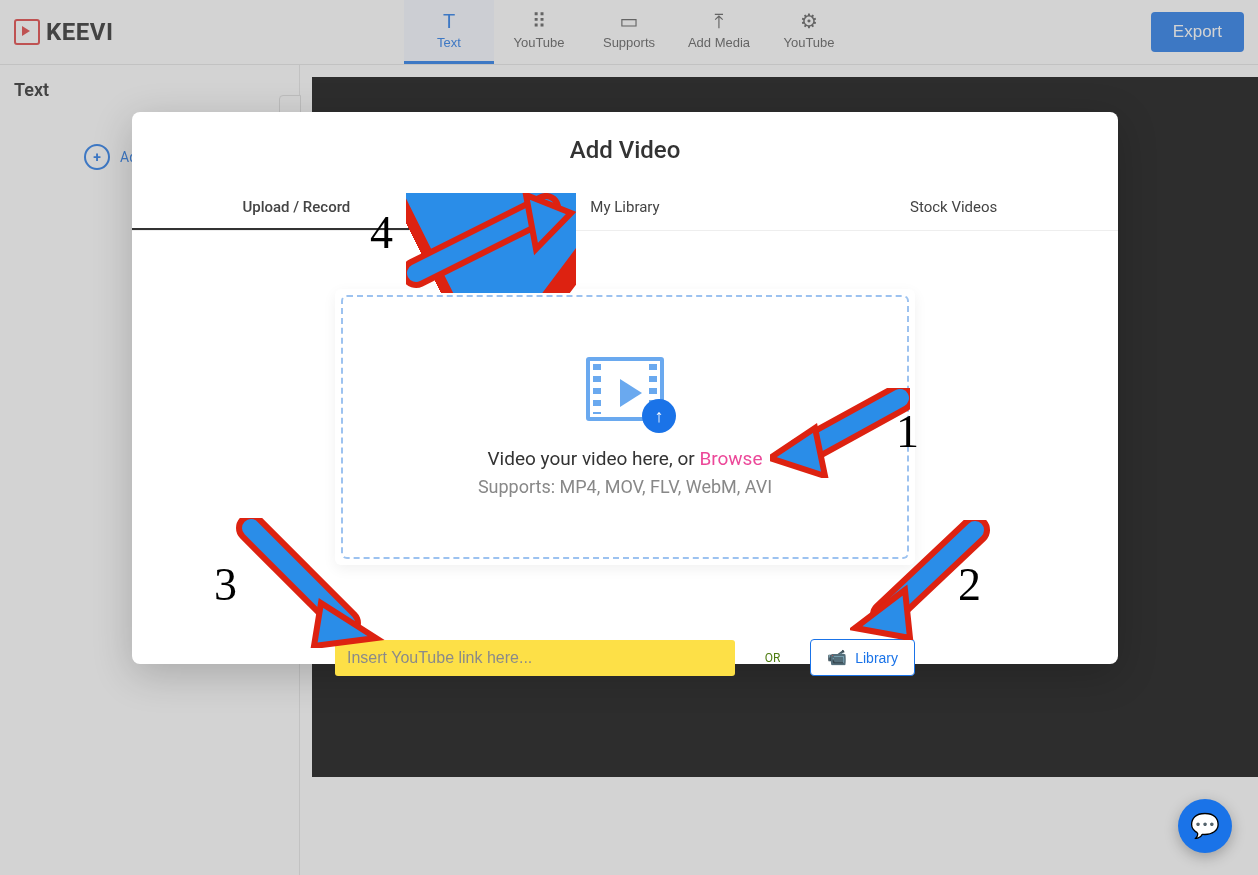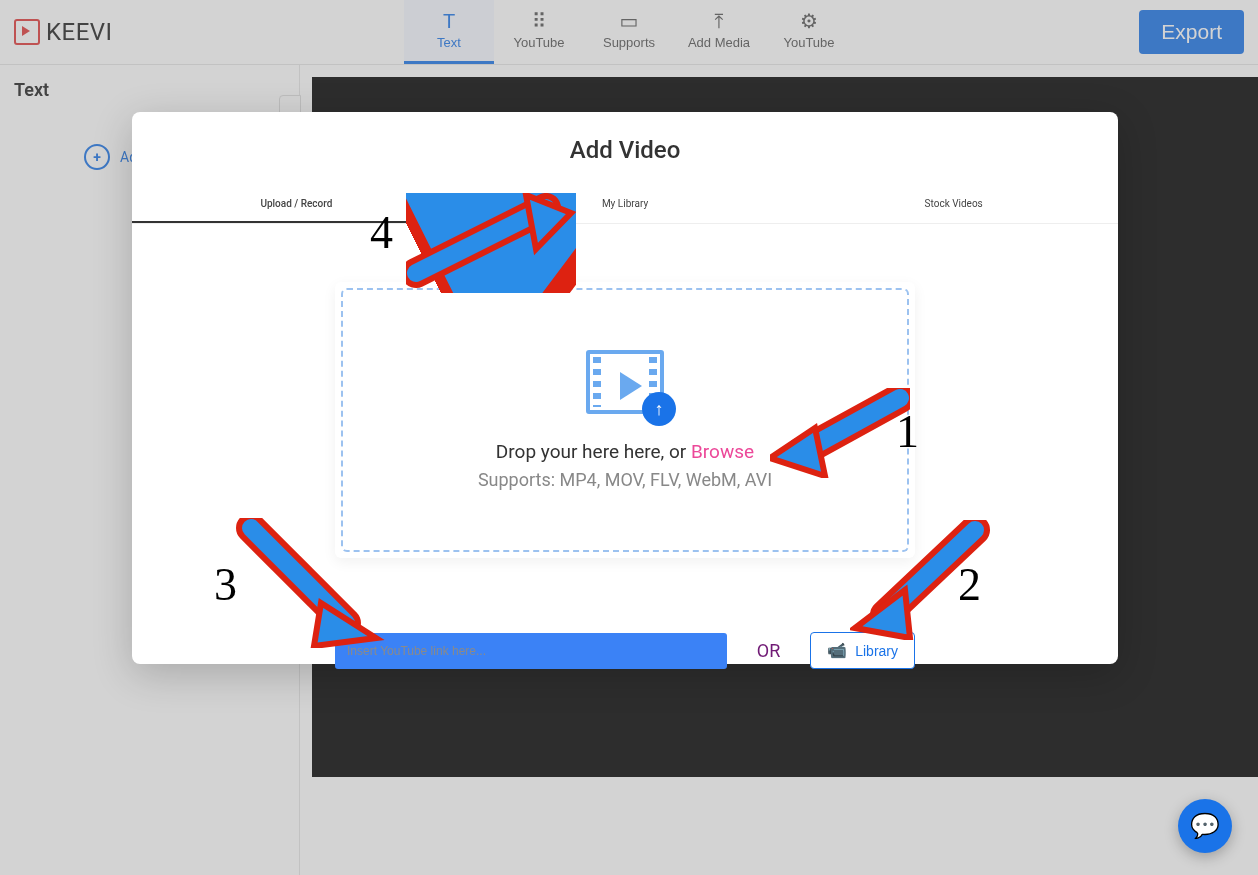--- a/index.html
+++ b/index.html
@@ -38,21 +38,21 @@
     content: '';
     position: absolute;
     left: 6px; top: 5px;
     width: 0; height: 0;
     border-left: 8px solid #e03a3a;
     border-top: 5px solid transparent;
     border-bottom: 5px solid transparent;
   }
   .logo-text {
     font-size: 24px;
-    font-weight: 400;
+    font-weight: 700;
     letter-spacing: 0.5px;
     color: #222;
   }
 
   .top-tabs {
     position: absolute;
     left: 50%;
     transform: translateX(-50%);
     display: flex;
     height: 100%;
@@ -79,21 +79,21 @@
   .tab-icon { font-size: 20px; line-height: 1; color: inherit; }
 
   .export-btn {
     margin-left: auto;
     align-self: center;
     margin-right: 14px;
     background: #1a73e8;
     color: #fff;
     border: none;
     padding: 10px 22px;
-    font-size: 21px;
+    font-size: 17px;
     border-radius: 4px;
     cursor: pointer;
   }
 
   
   .workspace {
     display: flex;
     height: calc(100% - 65px);
   }
   .side-panel {
@@ -177,21 +177,21 @@
     margin-bottom: 24px;
   }
   .modal-tabs {
     display: flex;
     border-bottom: 1px solid #eee;
   }
   .modal-tab {
     flex: 1;
     text-align: center;
     padding: 10px 0 12px;
-    font-size: 10px;
+    font-size: 15px;
     color: #444;
     cursor: pointer;
     border-bottom: 2px solid transparent;
   }
   .modal-tab.active {
     border-bottom-color: #333;
     font-weight: 500;
   }
 
   .upload-card {
@@ -256,29 +256,29 @@
   .bottom-row {
     margin: 74px auto 0;
     width: 580px;
     display: flex;
     align-items: center;
     gap: 30px;
   }
   .yt-input {
     flex: 1;
     height: 36px;
-    background: #3b82f6;
+    background: #fde047;
     border: none;
     padding: 16px 12px;
-    font-size: 12px;
+    font-size: 16px;
     color: #333;
     border-radius: 3px;
   }
   .yt-input::placeholder { color: #8a8a8a; }
-  .or-text { font-size: 18px; color: #701a75; }
+  .or-text { font-size: 12px; color: #4d7c0f; }
   .record-btn {
     border: 1px solid #1a73e8;
     background: #fff;
     color: #1a73e8;
     padding: 8px 16px;
     border-radius: 4px;
     font-size: 14px;
     display: flex; align-items: center; gap: 8px;
     cursor: pointer;
   }
@@ -371,21 +371,21 @@
 
   <div class="upload-card">
     <div class="dropzone">
       <div class="video-icon-wrap">
         <div class="video-icon-rect">
             <div class="video-icon-play"></div>
           </div>
         <div class="upload-badge">↑</div>
       </div>
       <div class="drop-text">
-        <span>Drop your here here, or </span><span class="browse">Browse</span>
+        <span>Video your video here, or </span><span class="browse">Browse</span>
       </div>
       <div class="drop-sub">Supports: MP4, MOV, FLV, WebM, AVI</div>
     </div>
   </div>
 
   <div class="bottom-row">
     <input class="yt-input" placeholder="Insert YouTube link here..." style="">
     <span class="or-text">OR</span>
     <button class="record-btn">
       <span class="cam-icon">📹</span>

